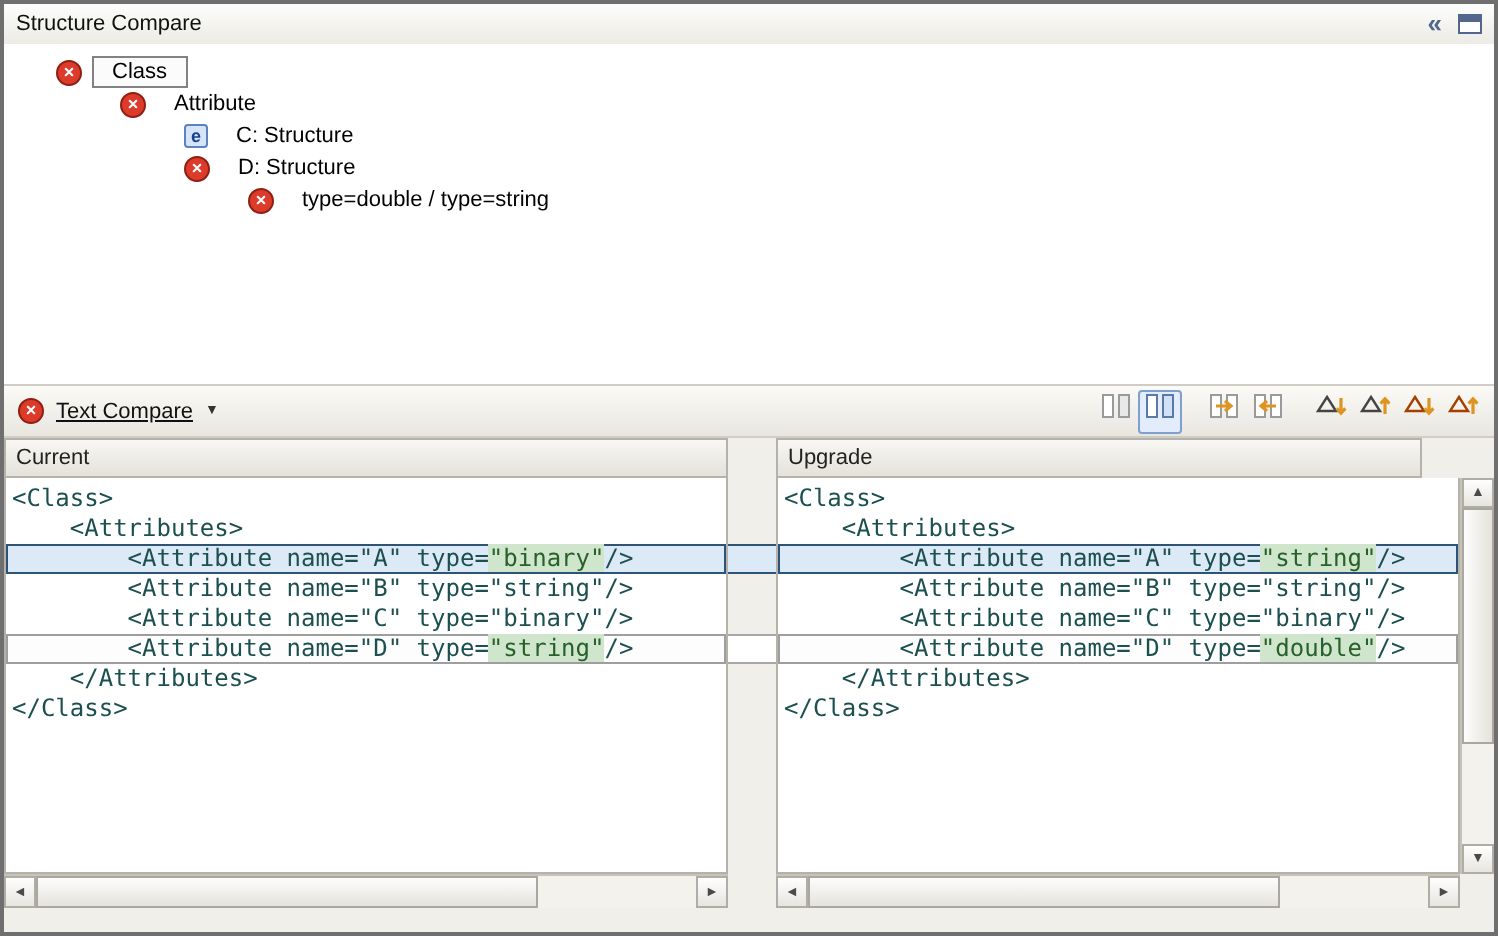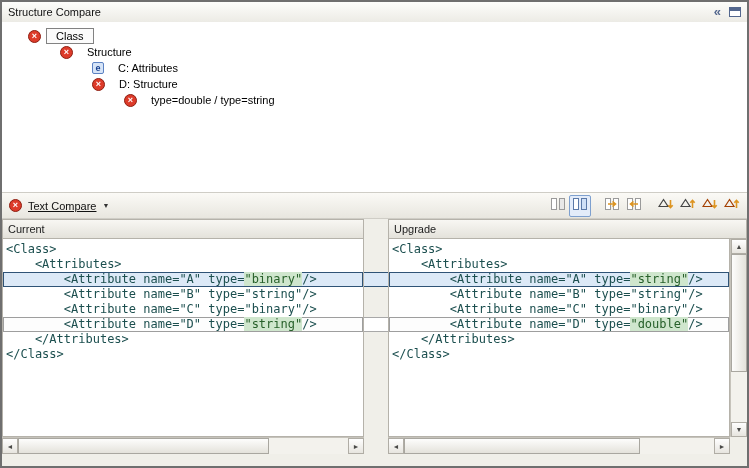--- a/index.html
+++ b/index.html
@@ -37,21 +37,21 @@
   .tb-btn{width:22px;height:22px;display:flex;align-items:center;justify-content:center;
     border:1px solid transparent;box-sizing:border-box;border-radius:2px;}
   .tb-btn.pressed{background:#e3ecfa;border-color:#7ea0cf;}
   .tb-btn.group-gap{margin-left:10px;}
   
   .pane-headers{height:20px;display:flex;box-sizing:border-box;}
   .pane-header{box-sizing:border-box;border:1px solid #b5b2aa;font-size:11px;color:#222;
     background:linear-gradient(#f8f7f3,#e4e2db);line-height:18px;padding-left:5px;}
   .pane-header.left{width:362px;}
   .header-gutter{width:24px;}
-  .pane-header.right{width:359px;}
+  .pane-header.right{width:323px;}
   
   .editors{height:198px;display:flex;}
   .editor{box-sizing:border-box;background:#fff;border:1px solid #b5b2aa;border-top:none;
     overflow:hidden;padding-top:3px;}
   .editor.left{width:362px;}
   .gutter{width:24px;position:relative;background:#f0efe9;}
   .editor.right{width:342px;}
   .code-line{white-space:pre;height:15px;font:12px/15px "DejaVu Sans Mono",monospace;
     color:#1c4f4f;padding-left:3px;box-sizing:border-box;}
   .code-line.selected{background:#dce9f7;box-shadow:inset 0 0 0 1px #2f5376;}
@@ -94,25 +94,25 @@
     </span>
   </div>
 
   <div class="tree">
       <div class="tree-row" style="padding-left: 26px;">
         <span class="ticon change-icon">×</span>
         <span class="tree-label sel">Class</span>
       </div>
       <div class="tree-row" style="padding-left: 58px;">
         <span class="ticon change-icon">×</span>
-        <span class="tree-label">Structure</span>
+        <span class="tree-label">Attribute</span>
       </div>
       <div class="tree-row" style="padding-left: 90px;">
         <span class="ticon element-icon">e</span>
-        <span class="tree-label">C: Attributes</span>
+        <span class="tree-label">C: Structure</span>
       </div>
       <div class="tree-row" style="padding-left: 90px;">
         <span class="ticon change-icon">×</span>
         <span class="tree-label">D: Structure</span>
       </div>
       <div class="tree-row" style="padding-left: 122px;">
         <span class="ticon change-icon">×</span>
         <span class="tree-label">type=double / type=string</span>
       </div>
     </div>

